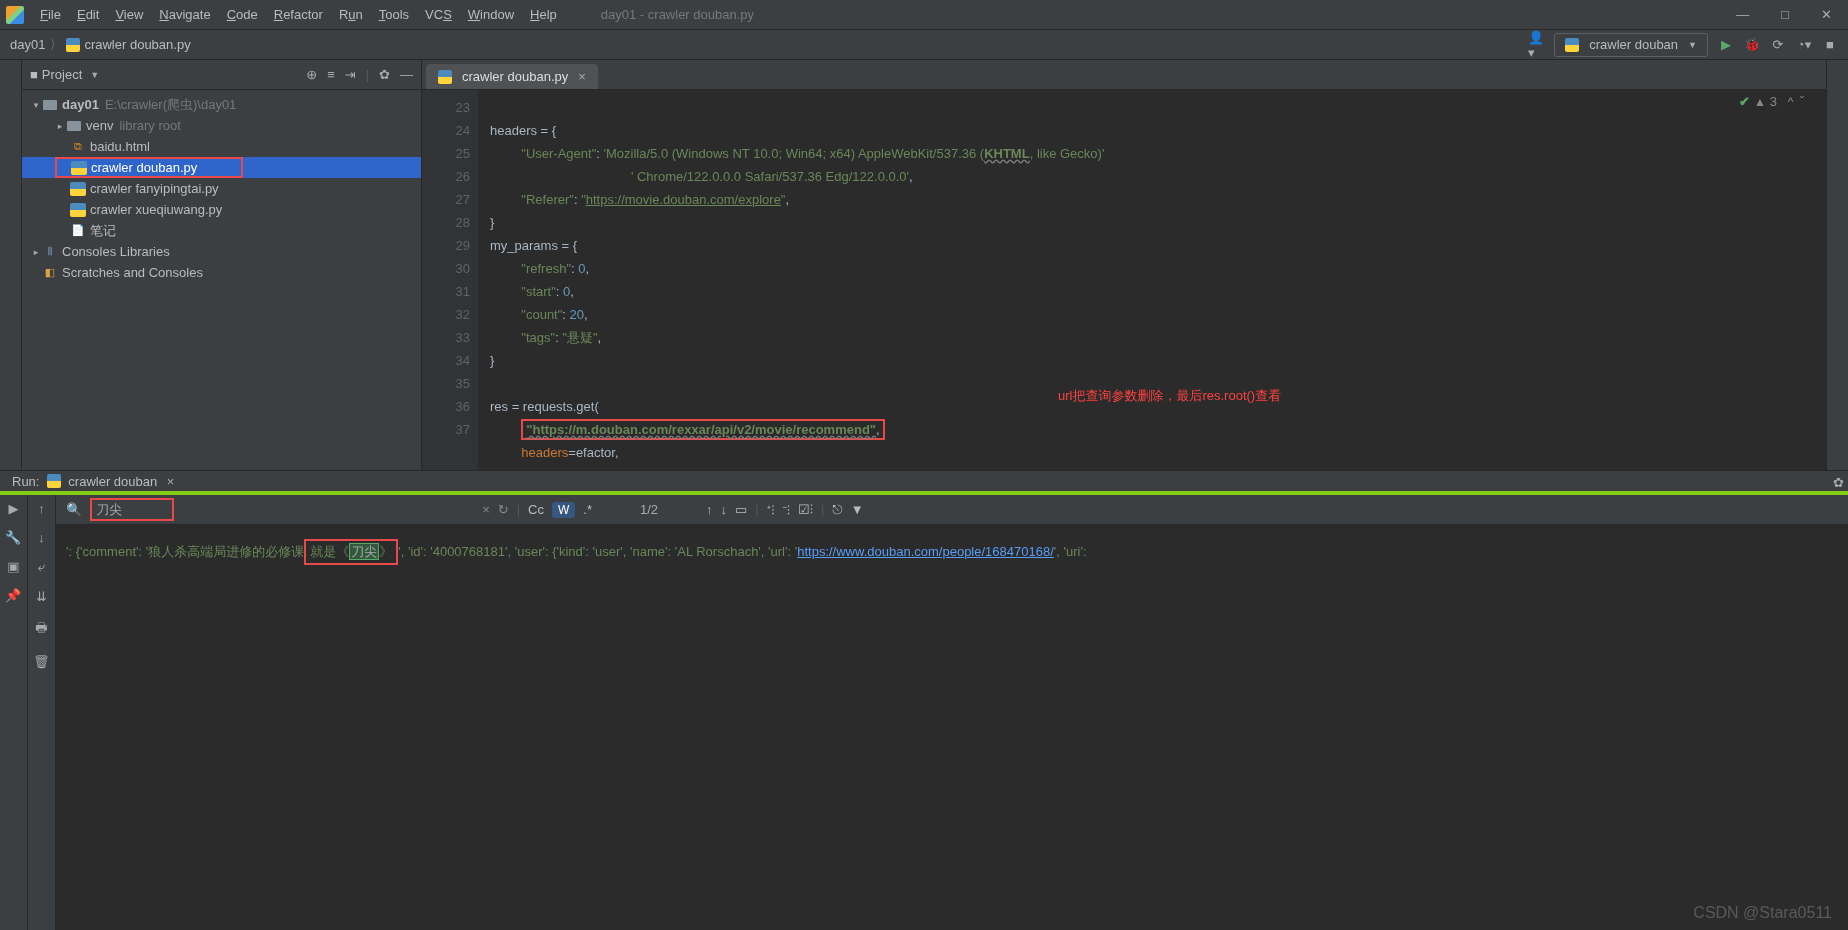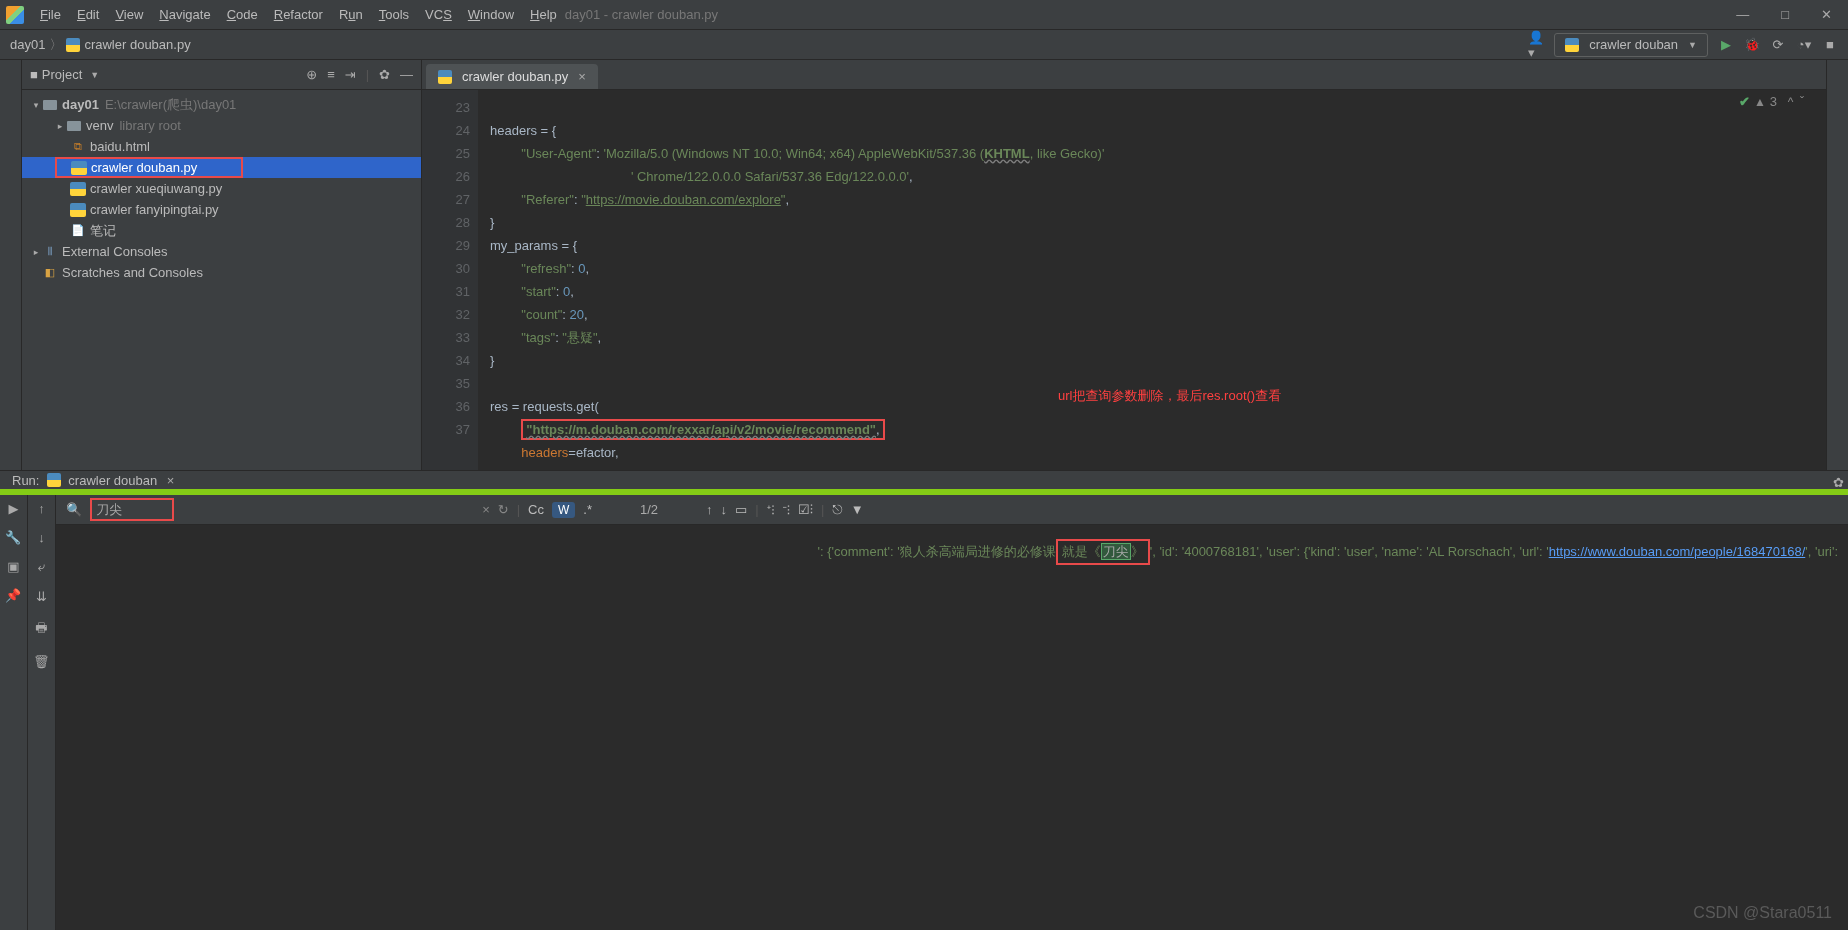--- a/index.html
+++ b/index.html
@@ -1,21 +1,21 @@
 <!DOCTYPE html>
 <html><head>
 <meta charset="utf-8">
 <style>
 * { margin:0; padding:0; box-sizing:border-box; font-family:"Segoe UI",Arial,sans-serif; font-size:13px; }
 body { background:#3c3f41; color:#bbb; width:1848px; height:930px; overflow:hidden; position:relative; user-select:none; }
 .menubar { height:30px; background:#3c3f41; display:flex; align-items:center; padding:0 6px; border-bottom:1px solid #282828; }
 .app-icon { width:18px; height:18px; margin-right:8px; background:linear-gradient(135deg,#f0a030 0 40%,#80d080 40% 60%,#3a8ee6 60%); border-radius:2px; }
 .menu-item { padding:4px 8px; cursor:default; color:#bbb; }
 .menu-item u { text-decoration:underline; }
-.win-title { color:#777; }
+.win-title { margin-left:36px; color:#777; }
 .win-ctrls { margin-left:auto; display:flex; gap:32px; color:#aaa; padding-right:10px; }
 .crumb { height:30px; background:#3c3f41; display:flex; align-items:center; padding:0 10px; border-bottom:1px solid #282828; }
 .crumb-sep { margin:0 4px; color:#888; }
 .py-icon { width:14px; height:14px; margin-right:4px; background:linear-gradient(180deg,#4b8bbe 0 50%,#ffd43b 50%); border-radius:2px; }
 .crumb-right { margin-left:auto; display:flex; align-items:center; gap:10px; }
 .config-box { display:flex; align-items:center; border:1px solid #5e6060; border-radius:3px; padding:3px 10px; gap:6px; height:24px; }
 .tri-down { font-size:9px; color:#aaa; margin-left:4px; }
 .tb-icon { width:16px; height:16px; display:flex; align-items:center; justify-content:center; color:#aaa; }
 .run-icon { color:#59a869; }
 .bug-icon { color:#59a869; }
@@ -51,35 +51,35 @@
 .code .num { color:#6897bb; }
 .code .ul { text-decoration:underline; text-decoration-color:#6a8759; }
 .code .wav { text-decoration:underline wavy #808080;font-weight:bold; }
 .code .op { color:#a9b7c6; }
 .red-box-code { border:2px solid #e84a4a; padding:1px 3px; }
 .red-anno { color:#ff4040; position:absolute; left:580px; top:294px; font-family:"Segoe UI",sans-serif; }
 .status-top-right { position:absolute; top:4px; right:22px; color:#888; font-size:12px; display:flex; align-items:center; gap:4px; }
 .green-tick { color:#59a869; font-weight:bold; }
 .right-rail { width:22px; background:#3c3f41; border-left:1px solid #282828; position:relative; }
 .run-panel { position:absolute; left:0; right:0; bottom:0; height:460px; background:#2b2b2b; border-top:1px solid #282828; display:flex; flex-direction:column; }
-.run-hdr { height:24px; display:flex; align-items:center; padding:0 12px; border-bottom:6px solid #84cc16; background:#3c3f41; }
+.run-hdr { height:24px; display:flex; align-items:center; padding:0 12px; border-bottom:4px solid #84cc16; background:#3c3f41; }
 .run-hdr .close { color:#aaa; margin-left:6px; }
 .run-body { flex:1; display:flex; min-height:0; }
 .run-tb-left { width:28px; background:#3c3f41; border-right:1px solid #282828; display:flex; flex-direction:column; align-items:center; padding-top:6px; gap:14px; }
 .run-tb-left2 { width:28px; background:#3c3f41; border-right:1px solid #282828; display:flex; flex-direction:column; align-items:center; padding-top:6px; gap:14px; }
 .run-tb-ico { color:#aaa; font-size:13px; }
 .run-console { flex:1; display:flex; flex-direction:column; min-width:0; }
 .search-row { height:30px; display:flex; align-items:center; padding:0 10px; gap:8px; border-bottom:1px solid #282828; background:#3c3f41; }
 .search-input { background:transparent; border:none; color:#aaa; outline:none; padding:2px 24px 2px 4px; width:80px; }
 .search-box { display:flex; align-items:center; }
 .search-box input { font-size:13px; }
 .red-box-search { border:2px solid #e84a4a; display:flex; align-items:center; }
 .filter-btn { background:#365880; color:#fff; border-radius:3px; padding:1px 6px; font-size:12px; }
 .search-count { margin:0 40px; color:#aaa; }
-.console-out { flex:1; padding:14px 10px 10px; font-family:Consolas,monospace; color:#aaa; white-space:nowrap; overflow:hidden; position:relative;text-align:right; }
+.console-out { flex:1; padding:14px 10px 10px; font-family:Consolas,monospace; color:#aaa; white-space:nowrap; overflow:hidden; position:relative; }
 .console-out .str2 { color:#6a8759; }
 .console-out .link { color:#589df6; text-decoration:underline; }
 .hl { background:#32593d; border:1px solid #59a869; padding:0 1px; }
 .red-box-console { border:2px solid #e84a4a; padding:2px 4px; display:inline-block; }
 .watermark { position:absolute; bottom:8px; right:16px; color:#5a5a5a; font-size:16px; }
 .structure-sq { width:8px; height:8px; background:#8f72c9; display:inline-block; margin-right:4px; }
 .gear-right-rail { position:absolute; top:4px; right:4px; color:#aaa; }
 </style>
 </head>
 <body>
@@ -170,36 +170,36 @@
       <div class="tree-row sel">
         <span class="tree-ind" style="width:25px"></span>
         <span class="red-box" style="display:flex;align-items:center;padding:1px 44px 1px 14px;">
           <span class="py-icon tree-icon"></span>
             <span>crawler douban.py</span>
         </span>
       </div>
       <div class="tree-row">
         <span class="tree-ind" style="width:40px"></span>
           <span class="py-icon tree-icon"></span>
-          <span>crawler xueqiuwang.py</span>
+          <span>crawler  fanyipingtai.py</span>
       </div>
       <div class="tree-row">
         <span class="tree-ind" style="width:40px"></span>
           <span class="py-icon tree-icon"></span>
-          <span>crawler  fanyipingtai.py</span>
+          <span>crawler xueqiuwang.py</span>
       </div>
       <div class="tree-row">
         <span class="tree-ind" style="width:40px"></span>
           <span class="tree-icon">📄</span>
           <span>笔记</span>
       </div>
       <div class="tree-row">
         <span class="tree-arrow">▸</span>
           <span class="tree-icon" style="color:#7a9ec2">⫴</span>
-          <span>External Consoles</span>
+          <span>Consoles Libraries</span>
       </div>
       <div class="tree-row">
         <span class="tree-ind" style="width:12px"></span>
           <span class="tree-icon" style="color:#d9a343">◧</span>
           <span>Scratches and Consoles</span>
       </div>
     </div>
   </div>
 
   <div class="editor-area">

